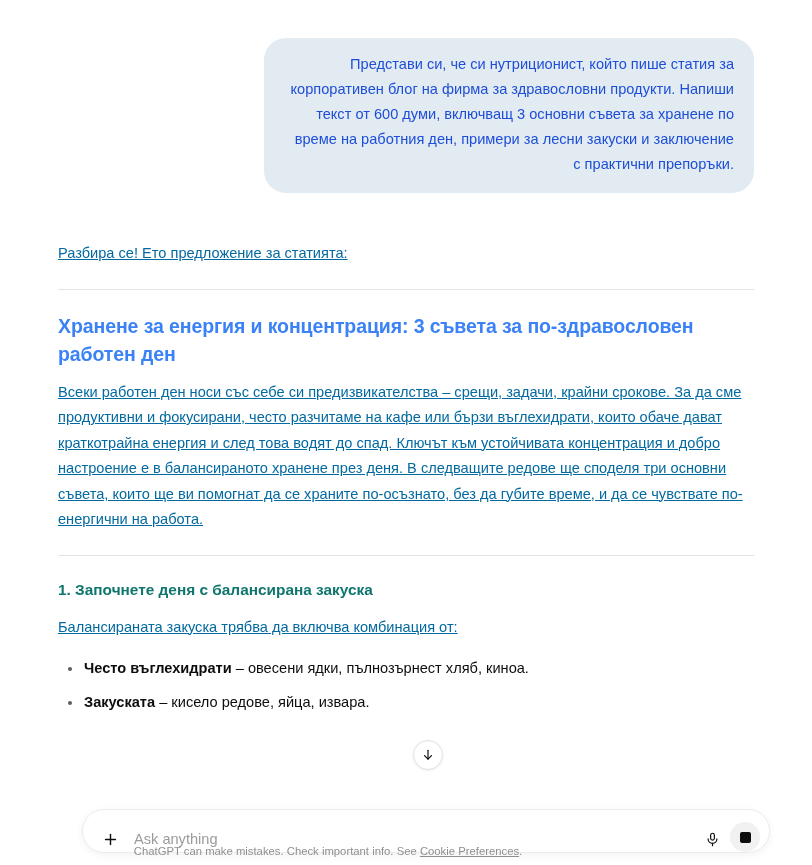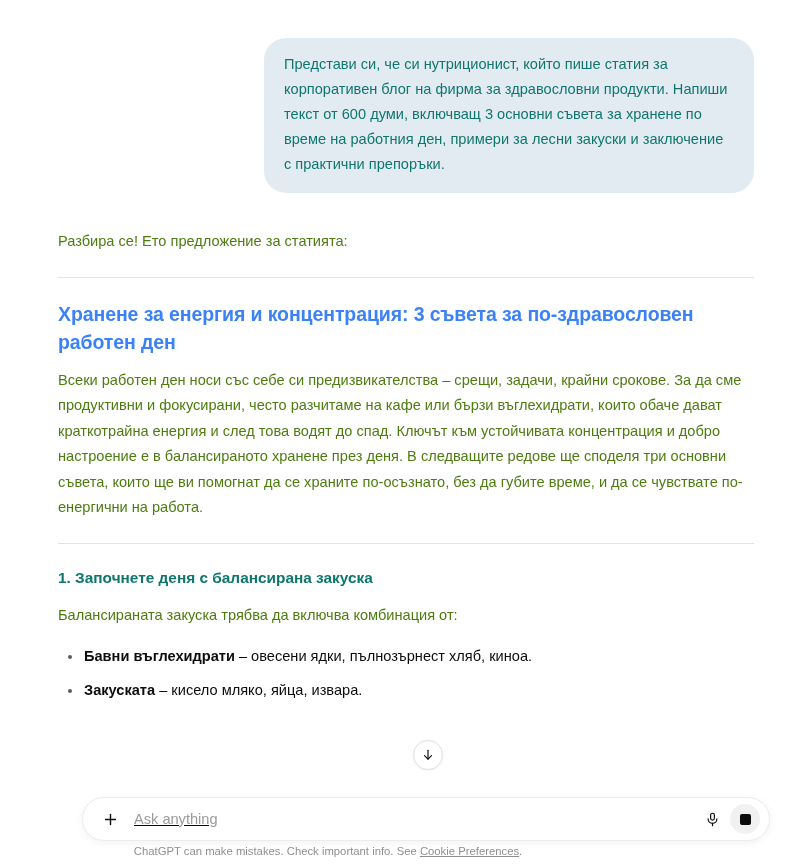--- a/index.html
+++ b/index.html
@@ -39,33 +39,35 @@
     display: flex;
     justify-content: flex-end;
   }
   .user-bubble {
     max-width: 490px;
     background: #e3ebf2;
     border-radius: 22px;
     padding: 14px 20px 16px 20px;
     font-size: 14.6px;
     line-height: 25px;
-    color: #0f766e;
+    color: #1d4ed8;
     box-sizing: border-box;
+    text-align: right;
   }
 
   
   .assistant {
     padding-top: 36px;
   }
   .assistant p {
-    margin: 0 0 16px 0;
+    margin: 12px 0 16px 0;
     font-size: 14.6px;
     line-height: 25.5px;
-    color: #4d7c0f;
+    color: #0369a1;
+    text-decoration: underline;
   }
   .assistant p.intro {
     margin-bottom: 0;
   }
 
   hr.rule {
     border: none;
     border-top: 1px solid #e3e3e3;
     margin: 22px 0 22px 0;
   }
@@ -138,32 +140,31 @@
     left: 0;
     bottom: 0;
     width: 812px;
     height: 72px;
     background: #ffffff;
     z-index: 10;
   }
   .composer {
     position: absolute;
     left: 82px;
-    top: 4px;
+    top: 16px;
     width: 688px;
     height: 44px;
     border: 1px solid #ececec;
     border-radius: 26px;
     background: #ffffff;
     box-shadow: 0 2px 8px rgba(0,0,0,0.055);
     display: flex;
-    align-items: center;
+    align-items: flex-end;
     box-sizing: border-box;
     padding: 0 9px 0 14px;
-    text-decoration: underline;
   }
   .plus-button {
     width: 26px;
     height: 26px;
     display: flex;
     align-items: center;
     justify-content: center;
     cursor: pointer;
     flex: 0 0 auto;
   }
@@ -249,24 +250,24 @@
 
       <hr class="rule">
 
       <h2 class="section-title">1. Започнете деня с балансирана закуска</h2>
 
 
       <p>Балансираната закуска трябва да включва комбинация от:</p>
 
       <ul class="bullets">
         <li>
-          <b>Бавни въглехидрати</b><span> – овесени ядки, пълнозърнест хляб, киноа.</span>
+          <b>Често въглехидрати</b><span> – овесени ядки, пълнозърнест хляб, киноа.</span>
         </li>
         <li>
-          <b>Закуската</b><span> – кисело мляко, яйца, извара.</span>
+          <b>Закуската</b><span> – кисело редове, яйца, извара.</span>
         </li>
 
       </ul>
 
     </div>
   </div>
 </div>
 
 <div id="scroll-bottom-button">
   <svg width="14" height="14" viewBox="0 0 24 24" fill="none" stroke="#0d0d0d" stroke-width="2" stroke-linecap="round" stroke-linejoin="round">

